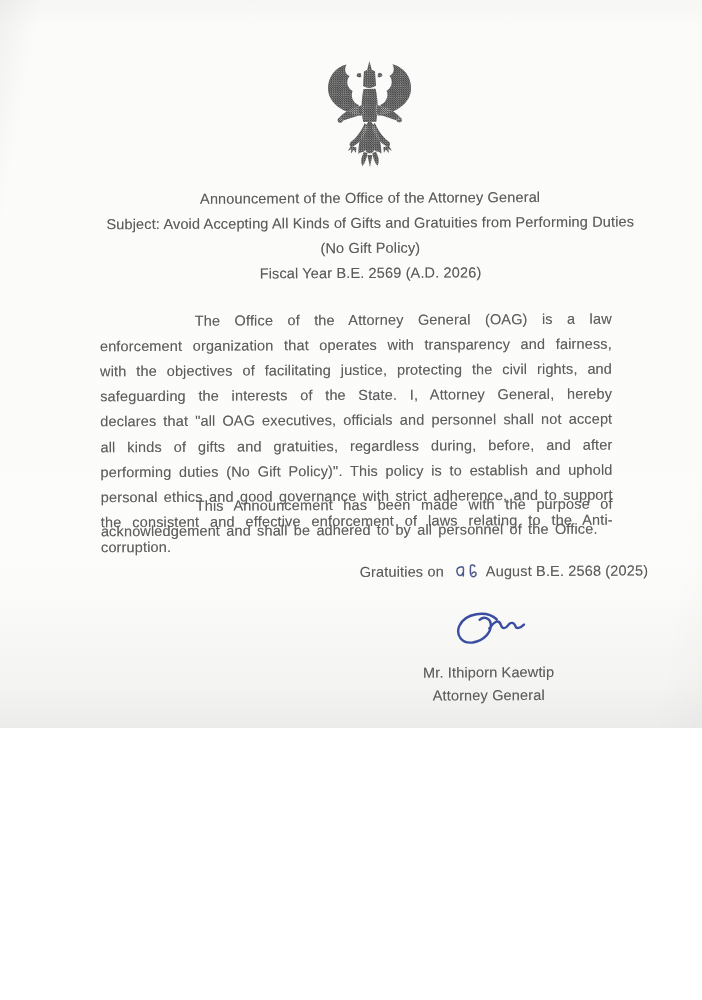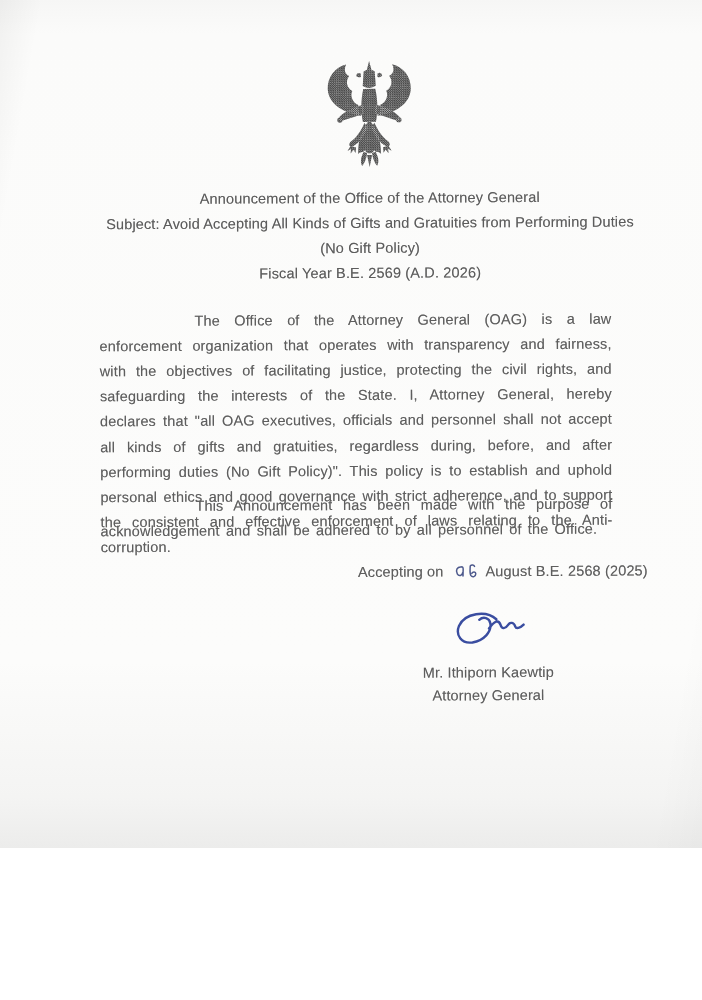--- a/index.html
+++ b/index.html
@@ -6,21 +6,21 @@
     margin: 0;
     padding: 0;
     width: 702px;
     height: 1000px;
     overflow: hidden;
     font-family: "Liberation Sans", sans-serif;
   }
   .page {
     position: relative;
     width: 702px;
-    height: 848px;
+    height: 728px;
     background:
       linear-gradient(100deg, rgba(0,0,0,0.045), rgba(0,0,0,0) 5%),
       linear-gradient(280deg, rgba(0,0,0,0.018), rgba(0,0,0,0) 6%),
       linear-gradient(180deg, #f6f6f5 0%, #fbfbfa 4%, #fcfcfb 78%, #f4f4f3 94%, #ececeb 100%);
     color: #5f5f5f;
   }
   .content {
     position: absolute;
     inset: 0;
     transform: rotate(-0.3deg);
@@ -156,21 +156,21 @@
       <div>Announcement of the Office of the Attorney General</div>
       <div>Subject: Avoid Accepting All Kinds of Gifts and Gratuities from Performing Duties</div>
       <div>(No Gift Policy)</div>
       <div>Fiscal Year B.E. 2569 (A.D. 2026)</div>
     </div>
 
     <p class="body-par par1 soft">The Office of the Attorney General (OAG) is a law enforcement organization that operates with transparency and fairness, with the objectives of facilitating justice, protecting the civil rights, and safeguarding the interests of the State. I, Attorney General, hereby declares that "all OAG executives, officials and personnel shall not accept all kinds of gifts and gratuities, regardless during, before, and after performing duties (No Gift Policy)". This policy is to establish and uphold personal ethics and good governance with strict adherence, and to support the consistent and effective enforcement of laws relating to the Anti-corruption.</p>
     <p class="body-par par2 soft">This Announcement has been made with the purpose of acknowledgement and shall be adhered to by all personnel of the Office.</p>
 
     <div class="announced-line soft">
-      <span class="seg">Accepting on</span><svg class="handwritten-day" width="26" height="18" viewBox="0 0 26 18" role="img" aria-label="๒๖">
+      <span class="seg">Gratuities on</span><svg class="handwritten-day" width="26" height="18" viewBox="0 0 26 18" role="img" aria-label="๒๖">
         <g fill="none" stroke="#4d598c" stroke-width="1.5" stroke-linecap="round">
           <path d="M8.5 4.5 C 4.5 4, 2.5 8, 4.5 11.5 C 6 14, 9.5 13.5, 10 10 M8.5 4.5 C 9.8 4.2, 10.4 5.2, 10.4 6.5 L10.2 13.5"></path>
           <path d="M17.5 3.5 C 17.3 7.5, 16.8 10.5, 18 13 C 19.6 15.4, 23 14.4, 23 11.5 C 23 9, 20 9, 19 11 M17.5 3.5 C 18.8 2, 21 2.4, 21.8 4"></path>
         </g>
       </svg><span class="seg">August B.E. 2568 (2025)</span>
     </div>
 
     <div class="signature-block">
       <svg class="signature-svg" viewBox="0 0 96 52" role="img" aria-label="Mr. Ithiporn Kaewtip">
         <path d="M57 13 C 46 3, 23 6, 16.5 20 C 12.5 30, 19 39.5, 31 38

